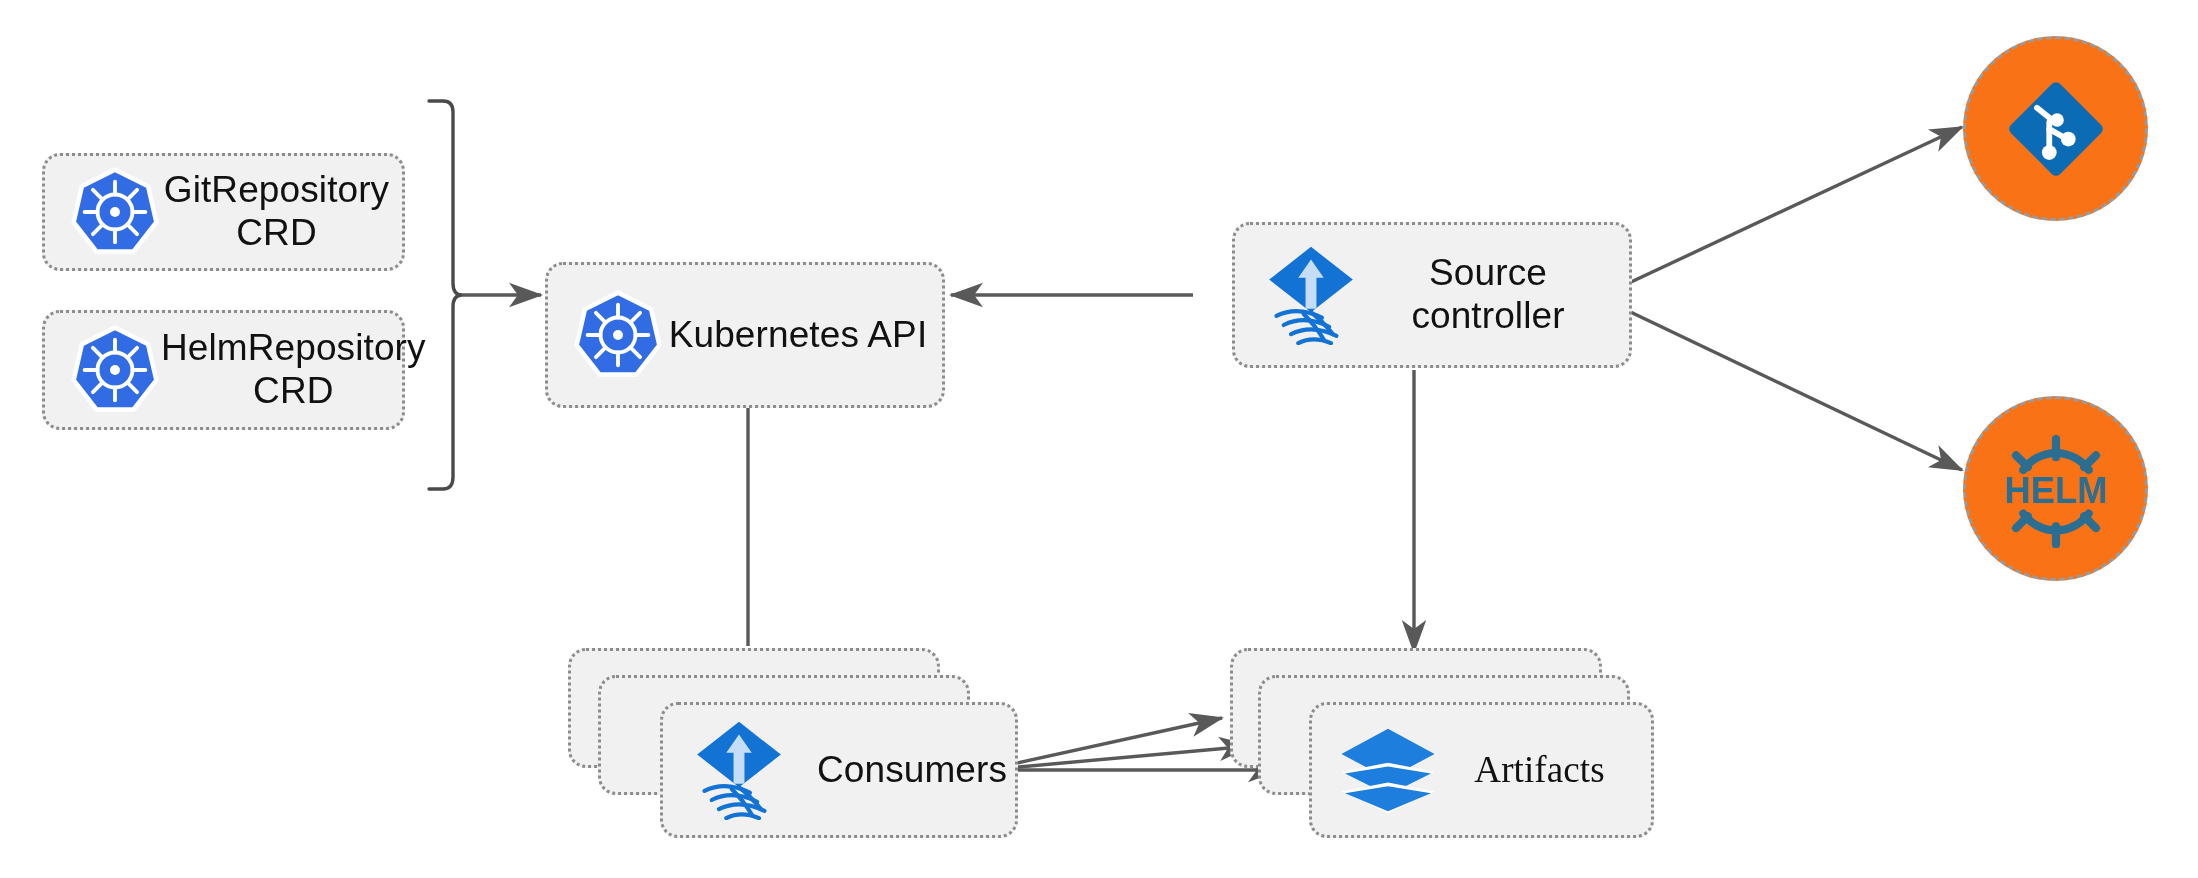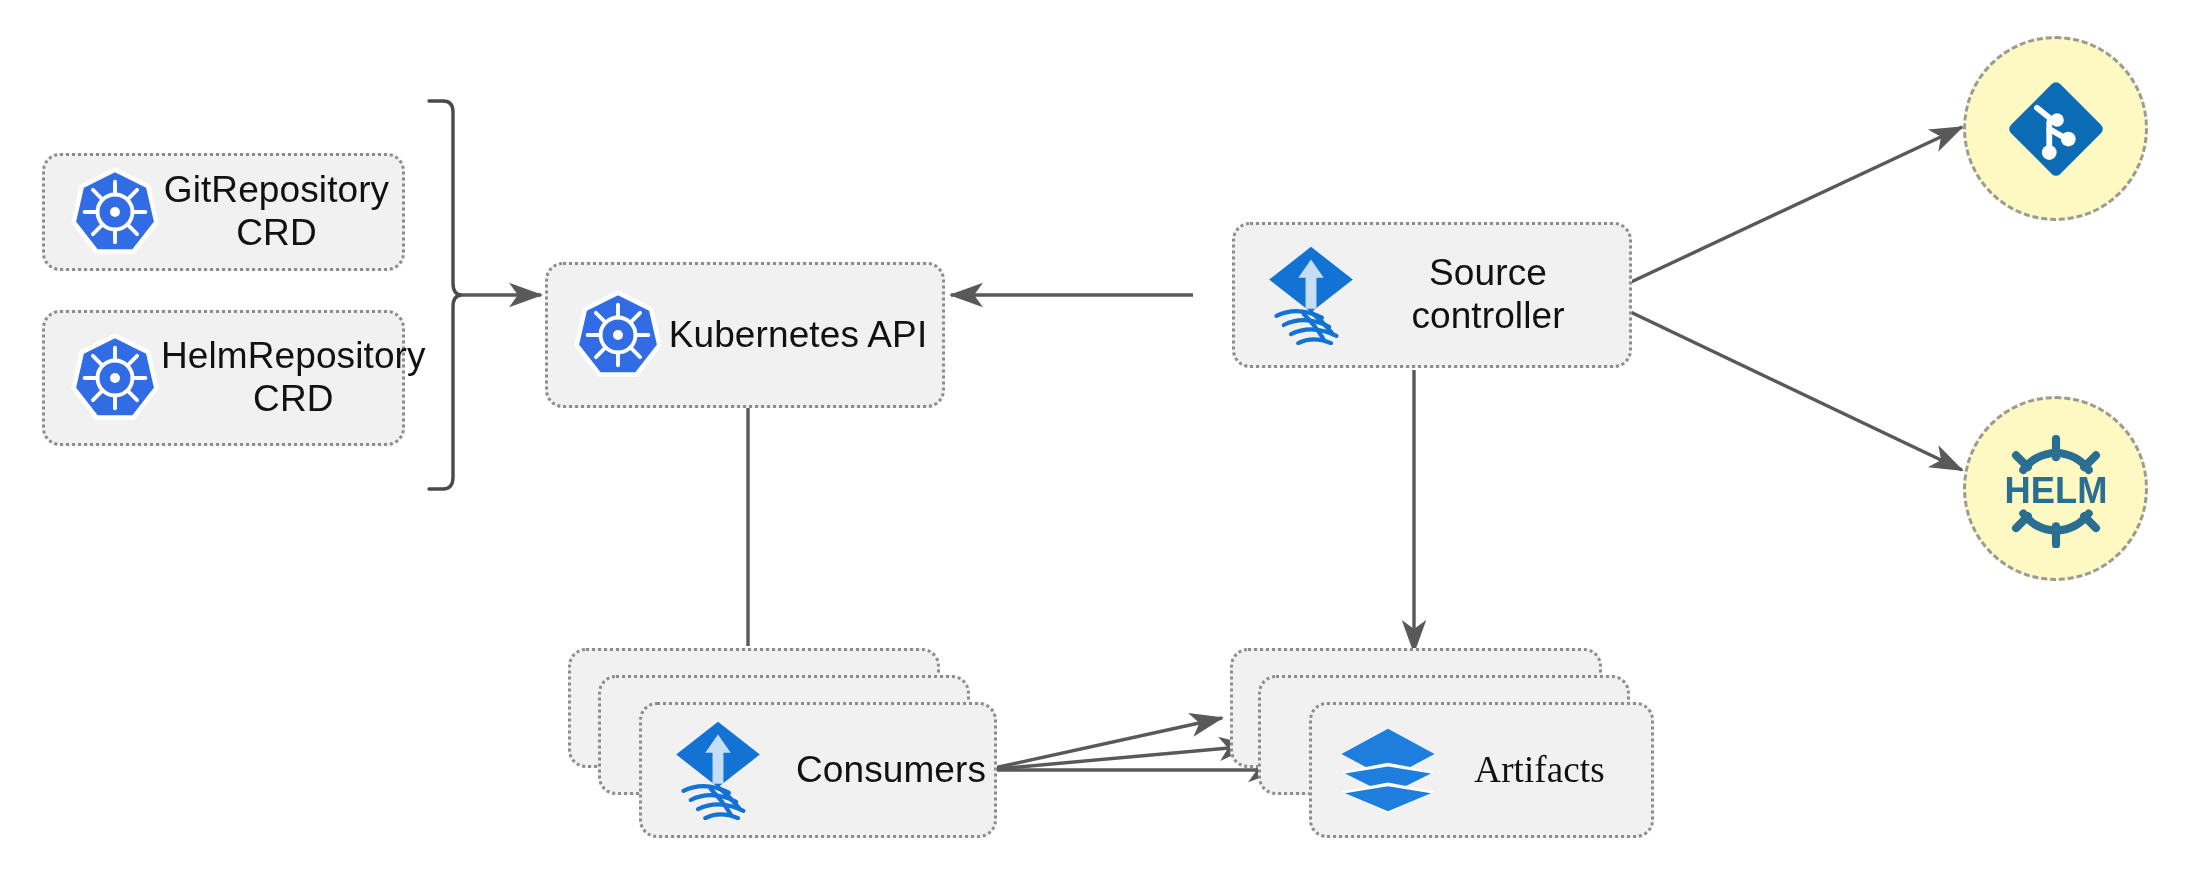--- a/index.html
+++ b/index.html
@@ -56,35 +56,35 @@
     font-size: 37px;
     line-height: 1.16;
     letter-spacing: 0.1px;
     white-space: pre-line;
     padding-right: 10px;
   }
   .circle-node {
     position: absolute;
     border: 3px dashed #9A9A9A;
     border-radius: 50%;
-    background: #fef9c3;
+    background: #f97316;
     box-sizing: border-box;
     display: flex;
     align-items: center;
     justify-content: center;
   }
   
   #node-gitrepo-crd   { left: 42px;   top: 153px; width: 363px; height: 118px; }
-  #node-helmrepo-crd  { left: 42px;   top: 310px; width: 363px; height: 136px; }
+  #node-helmrepo-crd  { left: 42px;   top: 310px; width: 363px; height: 120px; }
   #node-k8s-api       { left: 545px;  top: 222px; width: 400px; height: 146px; margin-top: 40px; }
   #node-source-ctrl   { left: 1197px; top: 222px; width: 400px; height: 146px; margin-left: 35px; }
 
   #ghost-consumers-1  { left: 568px;  top: 648px; width: 372px; height: 120px; }
   #ghost-consumers-2  { left: 598px;  top: 675px; width: 372px; height: 120px; }
-  #node-consumers     { left: 639px;  top: 702px; width: 358px; height: 136px; gap: 32px; }
+  #node-consumers     { left: 660px;  top: 702px; width: 358px; height: 136px; gap: 32px; }
 
   #ghost-artifacts-1  { left: 1230px; top: 648px; width: 372px; height: 120px; }
   #ghost-artifacts-2  { left: 1258px; top: 675px; width: 372px; height: 120px; }
   #node-artifacts     { left: 1309px; top: 702px; width: 345px; height: 136px; font-family: Liberation Serif, serif; }
 
   #node-git-source    { left: 1963px; top: 36px;  width: 185px; height: 185px; }
   #node-helm-source   { left: 1963px; top: 396px; width: 185px; height: 185px; }
 
   .k8s-icon-box   { width: 92px; height: 92px; margin-left: 24px; }
   .flux-icon-box  { width: 92px; height: 100px; margin-left: 30px; }

